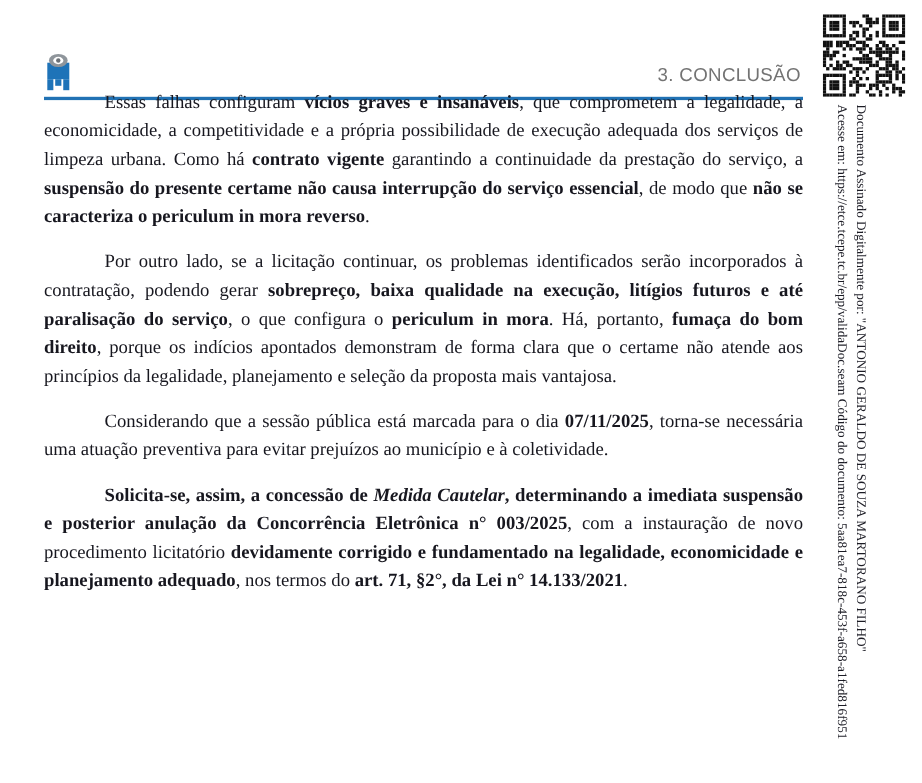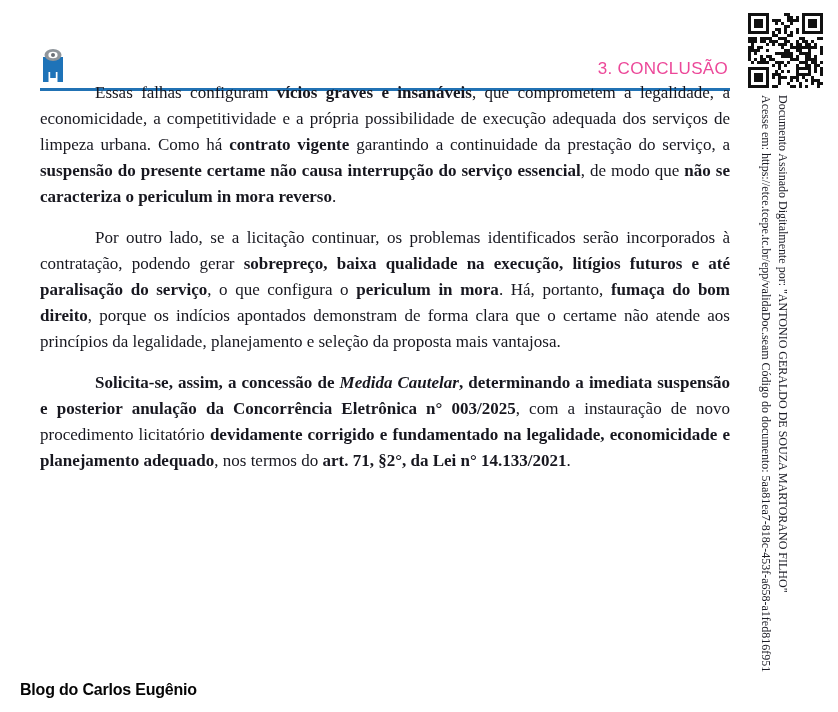--- a/index.html
+++ b/index.html
@@ -7,21 +7,21 @@
     width:838px;height:712px;background:#ffffff;overflow:hidden;
     font-family:"Liberation Serif",serif;
   }
   .page{position:relative;width:838px;height:712px;background:#fff;}
 
   
   .logo{position:absolute;left:40px;top:46px;width:26px;height:40px;}
   .section-title{
     position:absolute;top:59px;right:110px;
     font-family:"Liberation Sans",sans-serif;
-    font-size:17px;letter-spacing:.3px;color:#ec4899;
+    font-size:17px;letter-spacing:.3px;color:#737373;
   }
   .header-rule{
     position:absolute;left:40px;top:88px;width:690px;height:3px;background:#2172b4;
   }
 
   
   .doc-body{position:absolute;left:40px;top:80px;width:690px;}
   .doc-body p{
     margin:0 0 15px 0;
     font-size:17px;line-height:26px;color:#17171f;
@@ -378,23 +378,23 @@
         <rect x="42" y="72" width="3" height="3"></rect>
         <rect x="45" y="72" width="3" height="3"></rect>
         <rect x="51" y="72" width="3" height="3"></rect>
         <rect x="57" y="72" width="3" height="3"></rect>
         <rect x="69" y="72" width="3" height="3"></rect>
       </svg></div>
 
   <div class="doc-body">
     <p><span>Essas falhas configuram </span><span style="font-weight: 700;">vícios graves e insanáveis</span><span>, que comprometem a legalidade, a economicidade, a competitividade e a própria possibilidade de execução adequada dos serviços de limpeza urbana. Como há </span><span style="font-weight: 700;">contrato vigente</span><span> garantindo a continuidade da prestação do serviço, a </span><span style="font-weight: 700;">suspensão do presente certame não causa interrupção do serviço essencial</span><span>, de modo que </span><span style="font-weight: 700;">não se caracteriza o periculum in mora reverso</span><span>.</span></p>
     <p><span>Por outro lado, se a licitação continuar, os problemas identificados serão incorporados à contratação, podendo gerar </span><span style="font-weight: 700;">sobrepreço, baixa qualidade na execução, litígios futuros e até paralisação do serviço</span><span>, o que configura o </span><span style="font-weight: 700;">periculum in mora</span><span>. Há, portanto, </span><span style="font-weight: 700;">fumaça do bom direito</span><span>, porque os indícios apontados demonstram de forma clara que o certame não atende aos princípios da legalidade, planejamento e seleção da proposta mais vantajosa.</span></p>
+    <p><span>Considerando que a sessão pública está marcada para o dia </span><span style="font-weight: 700;">07/11/2025</span><span>, torna-se necessária uma atuação preventiva para evitar prejuízos ao município e à coletividade.</span></p>
     <p><span style="font-weight: 700;">Solicita-se, assim, a concessão de </span><span style="font-weight: 700; font-style: italic;">Medida Cautelar</span><span style="font-weight: 700;">, determinando a imediata suspensão e posterior anulação da Concorrência Eletrônica n° 003/2025</span><span>, com a instauração de novo procedimento licitatório </span><span style="font-weight: 700;">devidamente corrigido e fundamentado na legalidade, economicidade e planejamento adequado</span><span>, nos termos do </span><span style="font-weight: 700;">art. 71, §2°, da Lei n° 14.133/2021</span><span>.</span></p>
   </div>
 
   <div class="sig-strip">
     <div>Documento Assinado Digitalmente por: "ANTONIO GERALDO DE SOUZA MARTORANO FILHO"</div>
     <div>Acesse em: https://etce.tcepe.tc.br/epp/validaDoc.seam Código do documento: 5aa81ea7-818c-453f-a658-a1fed816f951</div>
   </div>
 
-  <div class="footer-mark">Blog do Carlos Eugênio</div>
 
 </div>
 
 </body></html>

